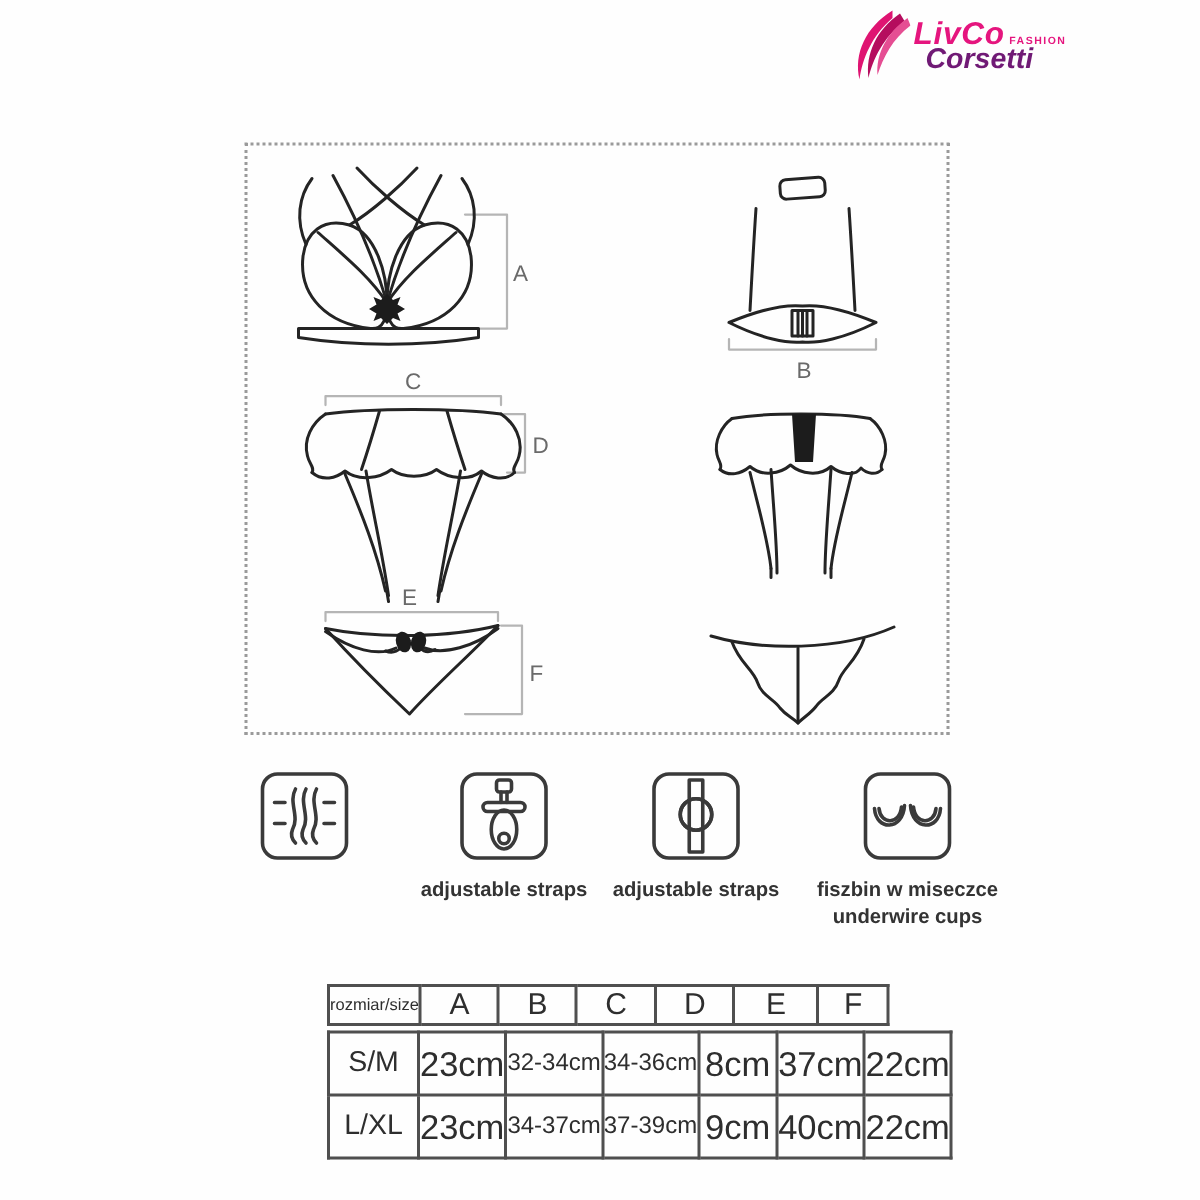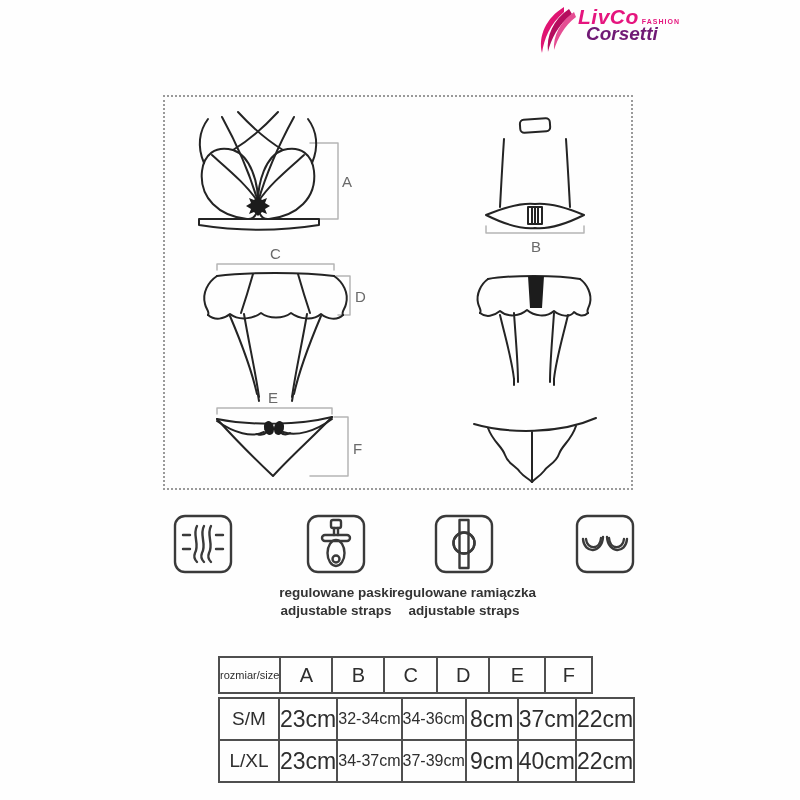--- a/index.html
+++ b/index.html
@@ -3,21 +3,21 @@
 <meta charset="utf-8">
 <style>
   * { margin:0; padding:0; box-sizing:border-box; }
   html,body { background:#ffffff; }
   .page {
     position:relative; width:800px; height:800px; background:#fefefe;
     font-family:"Liberation Sans", sans-serif; color:#333; overflow:hidden;
   }
 
   
-  .logo { position:absolute; left:536px; top:6px; display:flex; align-items:flex-start; }
+  .logo { position:absolute; left:567px; top:6px; display:flex; align-items:center; }
   .logo-swoosh { width:40px; height:48px; }
   .logo-text { margin-left:2px; line-height:1; }
   .logo-row1 { display:flex; align-items:baseline; }
   .logo-livco { font-size:21px; font-weight:bold; font-style:italic; color:#e5157e; letter-spacing:.5px; }
   .logo-fashion { font-size:7px; font-weight:bold; color:#e5157e; letter-spacing:1px; margin-left:3px; }
   .logo-corsetti { font-size:19px; font-weight:bold; font-style:italic; color:#701a75; margin-top:-3px; padding-left:8px; }
 
   
   .title {
     position:absolute; left:173px; top:46px;
@@ -51,21 +51,21 @@
   }
 
   
   .size-table { position:absolute; left:218px; top:656px; }
   .size-table table { border-collapse:collapse; table-layout:fixed; }
   .size-table td {
     border:2px solid #4f4f4f; text-align:center; vertical-align:middle;
     color:#2e2e2e; overflow:hidden; white-space:nowrap;
   }
   .header-tbl { margin-bottom:3px; }
-  .header-tbl td { height:36px; font-size:20px; }
+  .header-tbl td { height:26px; font-size:20px; }
   .header-tbl td.rs { font-size:11px; }
   .body-tbl td { height:42px; font-size:23px; }
   .body-tbl td.sz { font-size:19px; }
   .body-tbl td.rng { font-size:16px;text-align:center; }
 </style>
 </head>
 <body>
 
 <div class="page">
 
@@ -195,26 +195,28 @@
 
   <svg class="feature-icon" style="left:574px;" viewBox="0 0 62 62">
     <rect x="3" y="3" width="56" height="56" rx="10"></rect>
     <path d="M9,26 C10,41 28,41 29,24" stroke-width="2"></path>
     <path d="M12,26 C13,37 26,37 27,25" stroke-width="2"></path>
     <path d="M33,24 C34,41 52,41 53,26" stroke-width="2"></path>
     <path d="M35,25 C36,37 49,37 50,26" stroke-width="2"></path>
   </svg>
 
   <div class="feature-caption" style="left:236px;">
-    <div>regulowane paski</div>
     <div>adjustable straps</div>
   </div>
   <div class="feature-caption" style="left:364px;">
-    <div>regulowane ramiączka</div>
     <div>adjustable straps</div>
+  </div>
+  <div class="feature-caption" style="left:505px;">
+    <div>fiszbin w miseczce</div>
+    <div>underwire cups</div>
   </div>
 
   <div class="size-table">
     <table class="header-tbl">
       <colgroup>
         <col style="width:60px">
           <col style="width:52px">
           <col style="width:52px">
         <col style="width:53px">
           <col style="width:52px">

